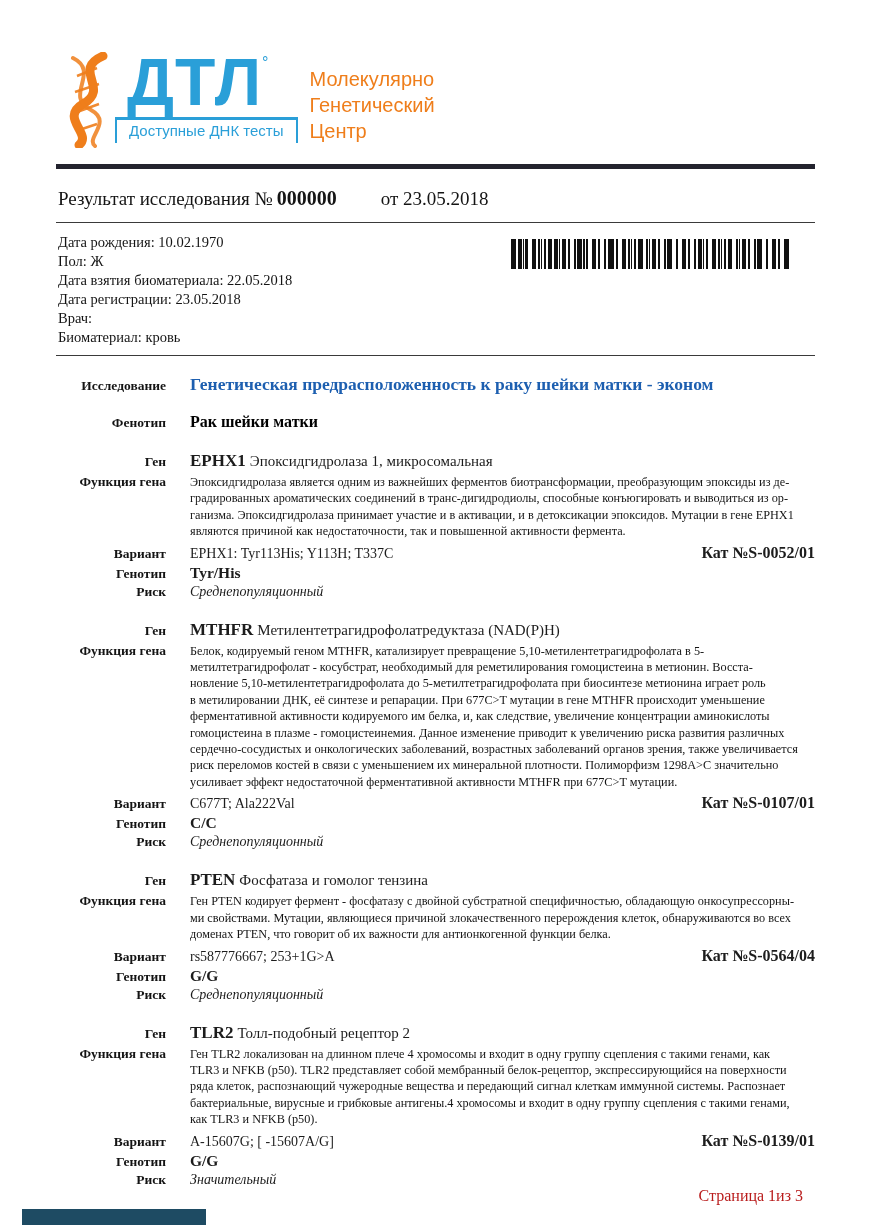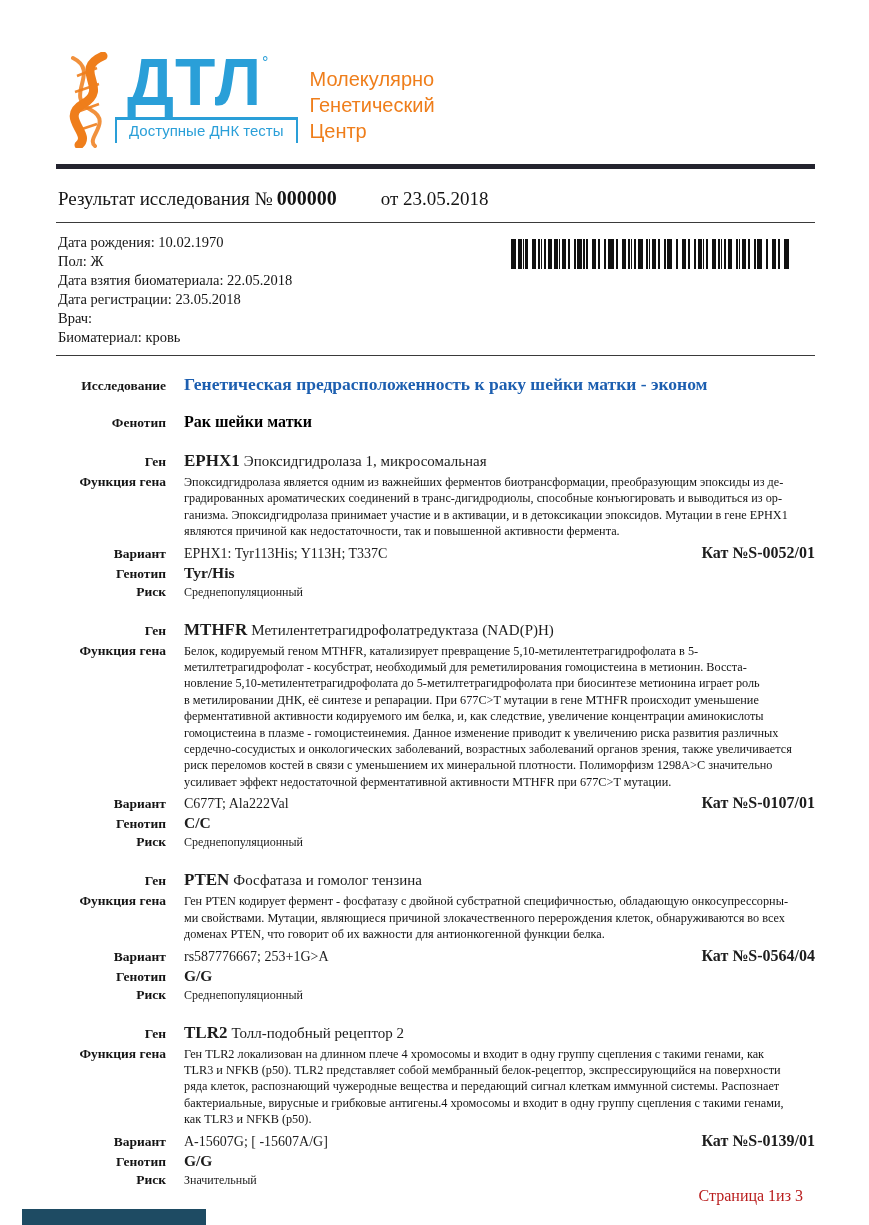--- a/index.html
+++ b/index.html
@@ -48,21 +48,21 @@
     background-color:#fff;
     background-image:
       repeating-linear-gradient(90deg,#111 0 2px, rgba(0,0,0,0) 2px 6px),
       repeating-linear-gradient(90deg,#111 0 1px, rgba(0,0,0,0) 1px 9px),
       repeating-linear-gradient(90deg, rgba(0,0,0,0) 0 4px, #111 4px 7px, rgba(0,0,0,0) 7px 15px),
       repeating-linear-gradient(90deg, rgba(0,0,0,0) 0 11px, #111 11px 13px, rgba(0,0,0,0) 13px 29px);
   }
 
   
   main { display:block; margin:0 54px 0 56px; }
-  .row { display:grid; grid-template-columns:110px 1fr; column-gap:18px; align-items:baseline; }
+  .row { display:grid; grid-template-columns:110px 1fr; column-gap:24px; align-items:baseline; }
   .row > * { min-width:0; }
   .lbl { font-weight:bold; font-size:13.5px; text-align:right; color:#141414; white-space:nowrap; }
 
   .study-row { margin-top:18px; }
   .study-title { font-weight:bold; font-size:17.5px; color:#1d5fb0; }
   .pheno-row { margin-top:18px; }
   .pheno-value { font-weight:bold; font-size:16px; color:#000000; }
 
   .gene-block { margin-top:20px; }
   .gene-symbol { font-weight:bold; font-size:17px; }
@@ -72,21 +72,21 @@
     width:680px; transform:scaleX(0.929); transform-origin:0 0;
     font-size:13.2px; line-height:16.4px; white-space:pre-line;
     text-align:justify; color:#141414;
   }
   .var-row { margin-top:4px; }
   .var-line { display:flex; justify-content:space-between; align-items:baseline; font-size:14px; }
   .catalog { font-weight:bold; font-size:16px; white-space:nowrap; }
   .geno-row { margin-top:2px; }
   .genotype { font-weight:bold; font-size:15.5px; }
   .risk-row { margin-top:2px; }
-  .risk { font-size:12px; }
+  .risk { font-size:14px;font-style:italic; }
 
   
   .page-footer { position:absolute; right:66px; bottom:36px; font-size:16px; color:#b91c1c; }
   .bottom-bar { position:absolute; left:22px; bottom:11px; width:184px; height:21px; background:#1e4b63; }
 </style>
 </head>
 <body>
 
 <div class="page">
 

